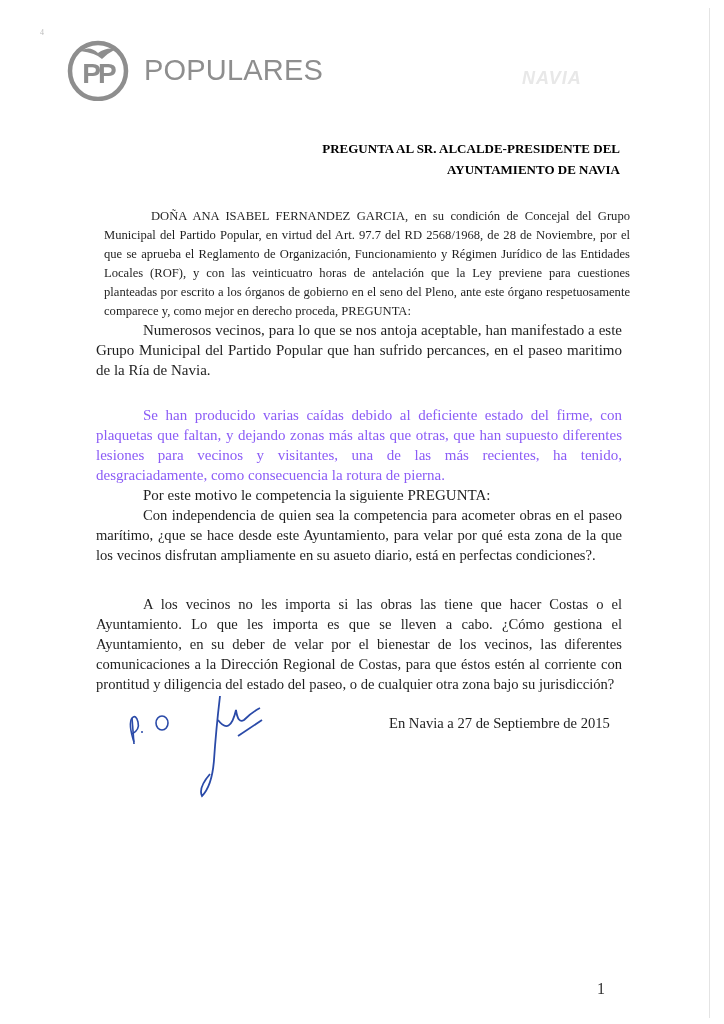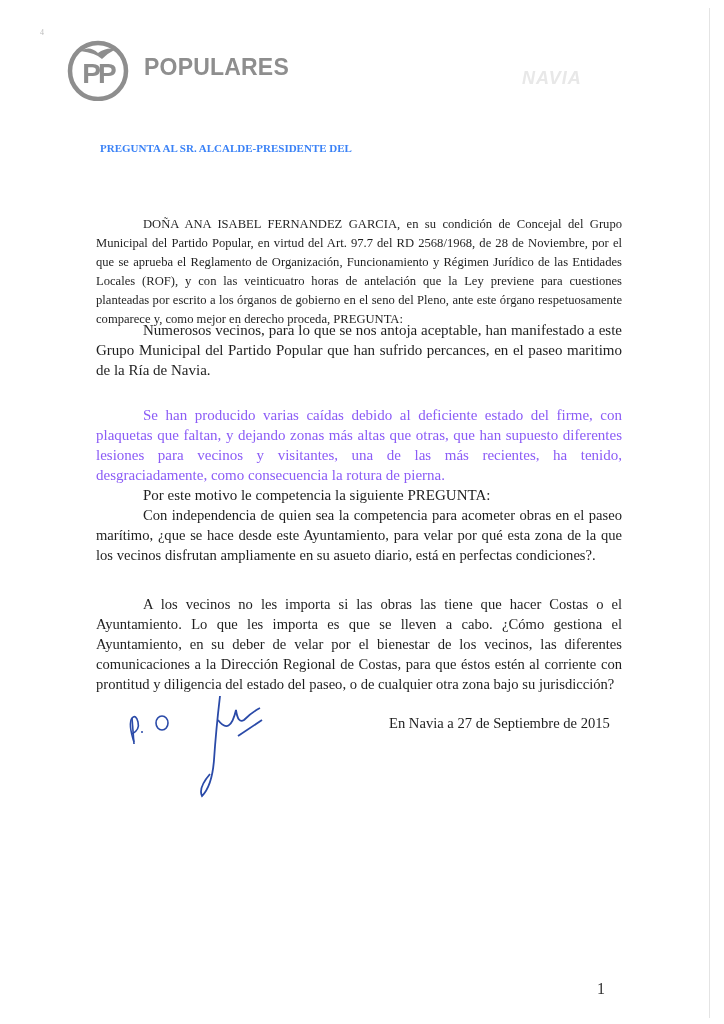--- a/index.html
+++ b/index.html
@@ -1,25 +1,25 @@
 <!DOCTYPE html>
 <html><head>
 <meta charset="utf-8">
 <style>
   html, body { margin:0; padding:0; background:#ffffff; }
   body { width:724px; height:1024px; position:relative; overflow:hidden; font-family:"Liberation Serif", serif; color:#1f1f1f; }
   .edge-line { position:absolute; left:709px; top:8px; width:1px; height:1010px; background:#e4e4e4; }
   .corner-mark { position:absolute; left:40px; top:28px; font-size:8px; color:#bbb; }
   .logo { position:absolute; left:66px; top:37px; width:64px; height:64px; }
-  .brand { position:absolute; left:144px; top:54px; font-family:"Liberation Sans", sans-serif; font-weight:bold; font-size:23px; color:#8e8e8e; letter-spacing:0.2px; }
+  .brand { position:absolute; left:144px; top:54px; font-family:"Liberation Sans", sans-serif; font-weight:normal; font-size:29px; color:#8e8e8e; letter-spacing:0.2px; }
   .navia-mark { position:absolute; left:522px; top:68px; font-family:"Liberation Sans", sans-serif; font-weight:bold; font-style:italic; font-size:18px; color:#e8e8e8; letter-spacing:1px; }
-  .title { position:absolute; left:100px; top:138px; width:520px; text-align:left; font-weight:bold; font-size:11px; line-height:21px; color:#3b82f6; }
+  .title { position:absolute; left:100px; top:138px; width:520px; text-align:right; font-weight:bold; font-size:13px; line-height:21px; color:#000000; }
   .para { position:absolute; left:96px; width:526px; font-size:14.1px; line-height:19.6px; text-align:justify; margin:0; }
   .para .ind { display:inline-block; width:47px; }
-  .para-intro { top:215px; font-size:12.6px; line-height:19px; }
+  .para-intro { top:207px; font-size:12.6px; line-height:19px;margin-left:8px; }
   .para-1 { top:320px; font-size:15px; line-height:20px; }
   .para-2 { top:405px; font-size:15px; line-height:20px; color:#8b5cf6; }
   .para-3 { top:485px; font-size:15px; line-height:20px; }
   .para-4 { top:505px; font-size:14.6px; line-height:20px; }
   .para-5 { top:594px; font-size:14.6px; line-height:20px; }
   .date { position:absolute; left:389px; top:715px; font-size:14.6px; }
   .signature { position:absolute; left:120px; top:690px; width:180px; height:110px; }
   .page-number { position:absolute; left:597px; top:980px; font-size:16px; color:#333; }
 </style>
 </head>
@@ -31,20 +31,21 @@
 <svg class="logo" viewBox="0 0 64 64">
   <circle cx="32" cy="34" r="28" fill="none" stroke="#8e8e8e" stroke-width="4.5"></circle>
   <path d="M14 14 Q24 8 32 16 Q40 10 50 12 Q42 16 36 22 Q30 16 14 14 Z" fill="#8e8e8e"></path>
   <text x="32" y="46" text-anchor="middle" font-family="Liberation Sans, sans-serif" font-weight="bold" font-size="28" fill="#8e8e8e" letter-spacing="-3">PP</text>
 </svg>
 <div class="brand">POPULARES</div>
 <div class="navia-mark">NAVIA</div>
 
 <div class="title">
   <div>PREGUNTA AL SR. ALCALDE-PRESIDENTE DEL</div>
+  <div>AYUNTAMIENTO DE NAVIA</div>
 </div>
 
 <p class="para para-intro"><span class="ind"></span><span>DOÑA ANA ISABEL FERNANDEZ GARCIA, en su condición de Concejal del Grupo Municipal del Partido Popular, en virtud del Art. 97.7 del RD 2568/1968, de 28 de Noviembre, por el que se aprueba el Reglamento de Organización, Funcionamiento y Régimen Jurídico de las Entidades Locales (ROF), y con las veinticuatro horas de antelación que la Ley previene para cuestiones planteadas por escrito a los órganos de gobierno en el seno del Pleno, ante este órgano respetuosamente comparece y, como mejor en derecho proceda, PREGUNTA:</span></p>
 <p class="para para-1"><span class="ind"></span><span>Numerosos vecinos, para lo que se nos antoja aceptable, han manifestado a este Grupo Municipal del Partido Popular que han sufrido percances, en el paseo maritimo de la Ría de Navia.</span></p>
 <p class="para para-2"><span class="ind"></span><span>Se han producido varias caídas debido al deficiente estado del firme, con plaquetas que faltan, y dejando zonas más altas que otras, que han supuesto diferentes lesiones para vecinos y visitantes, una de las más recientes, ha tenido, desgraciadamente, como consecuencia la rotura de pierna.</span></p>
 <p class="para para-3"><span class="ind"></span><span>Por este motivo le competencia la siguiente PREGUNTA:</span></p>
 <p class="para para-4"><span class="ind"></span><span>Con independencia de quien sea la competencia para acometer obras en el paseo marítimo, ¿que se hace desde este Ayuntamiento, para velar por qué esta zona de la que los vecinos disfrutan ampliamente en su asueto diario, está en perfectas condiciones?.</span></p>
 <p class="para para-5"><span class="ind"></span><span>A los vecinos no les importa si las obras las tiene que hacer Costas o el Ayuntamiento. Lo que les importa es que se lleven a cabo. ¿Cómo gestiona el Ayuntamiento, en su deber de velar por el bienestar de los vecinos, las diferentes comunicaciones a la Dirección Regional de Costas, para que éstos estén al corriente con prontitud y diligencia del estado del paseo, o de cualquier otra zona bajo su jurisdicción?</span></p>
 
 <svg class="signature" viewBox="0 0 180 110">

